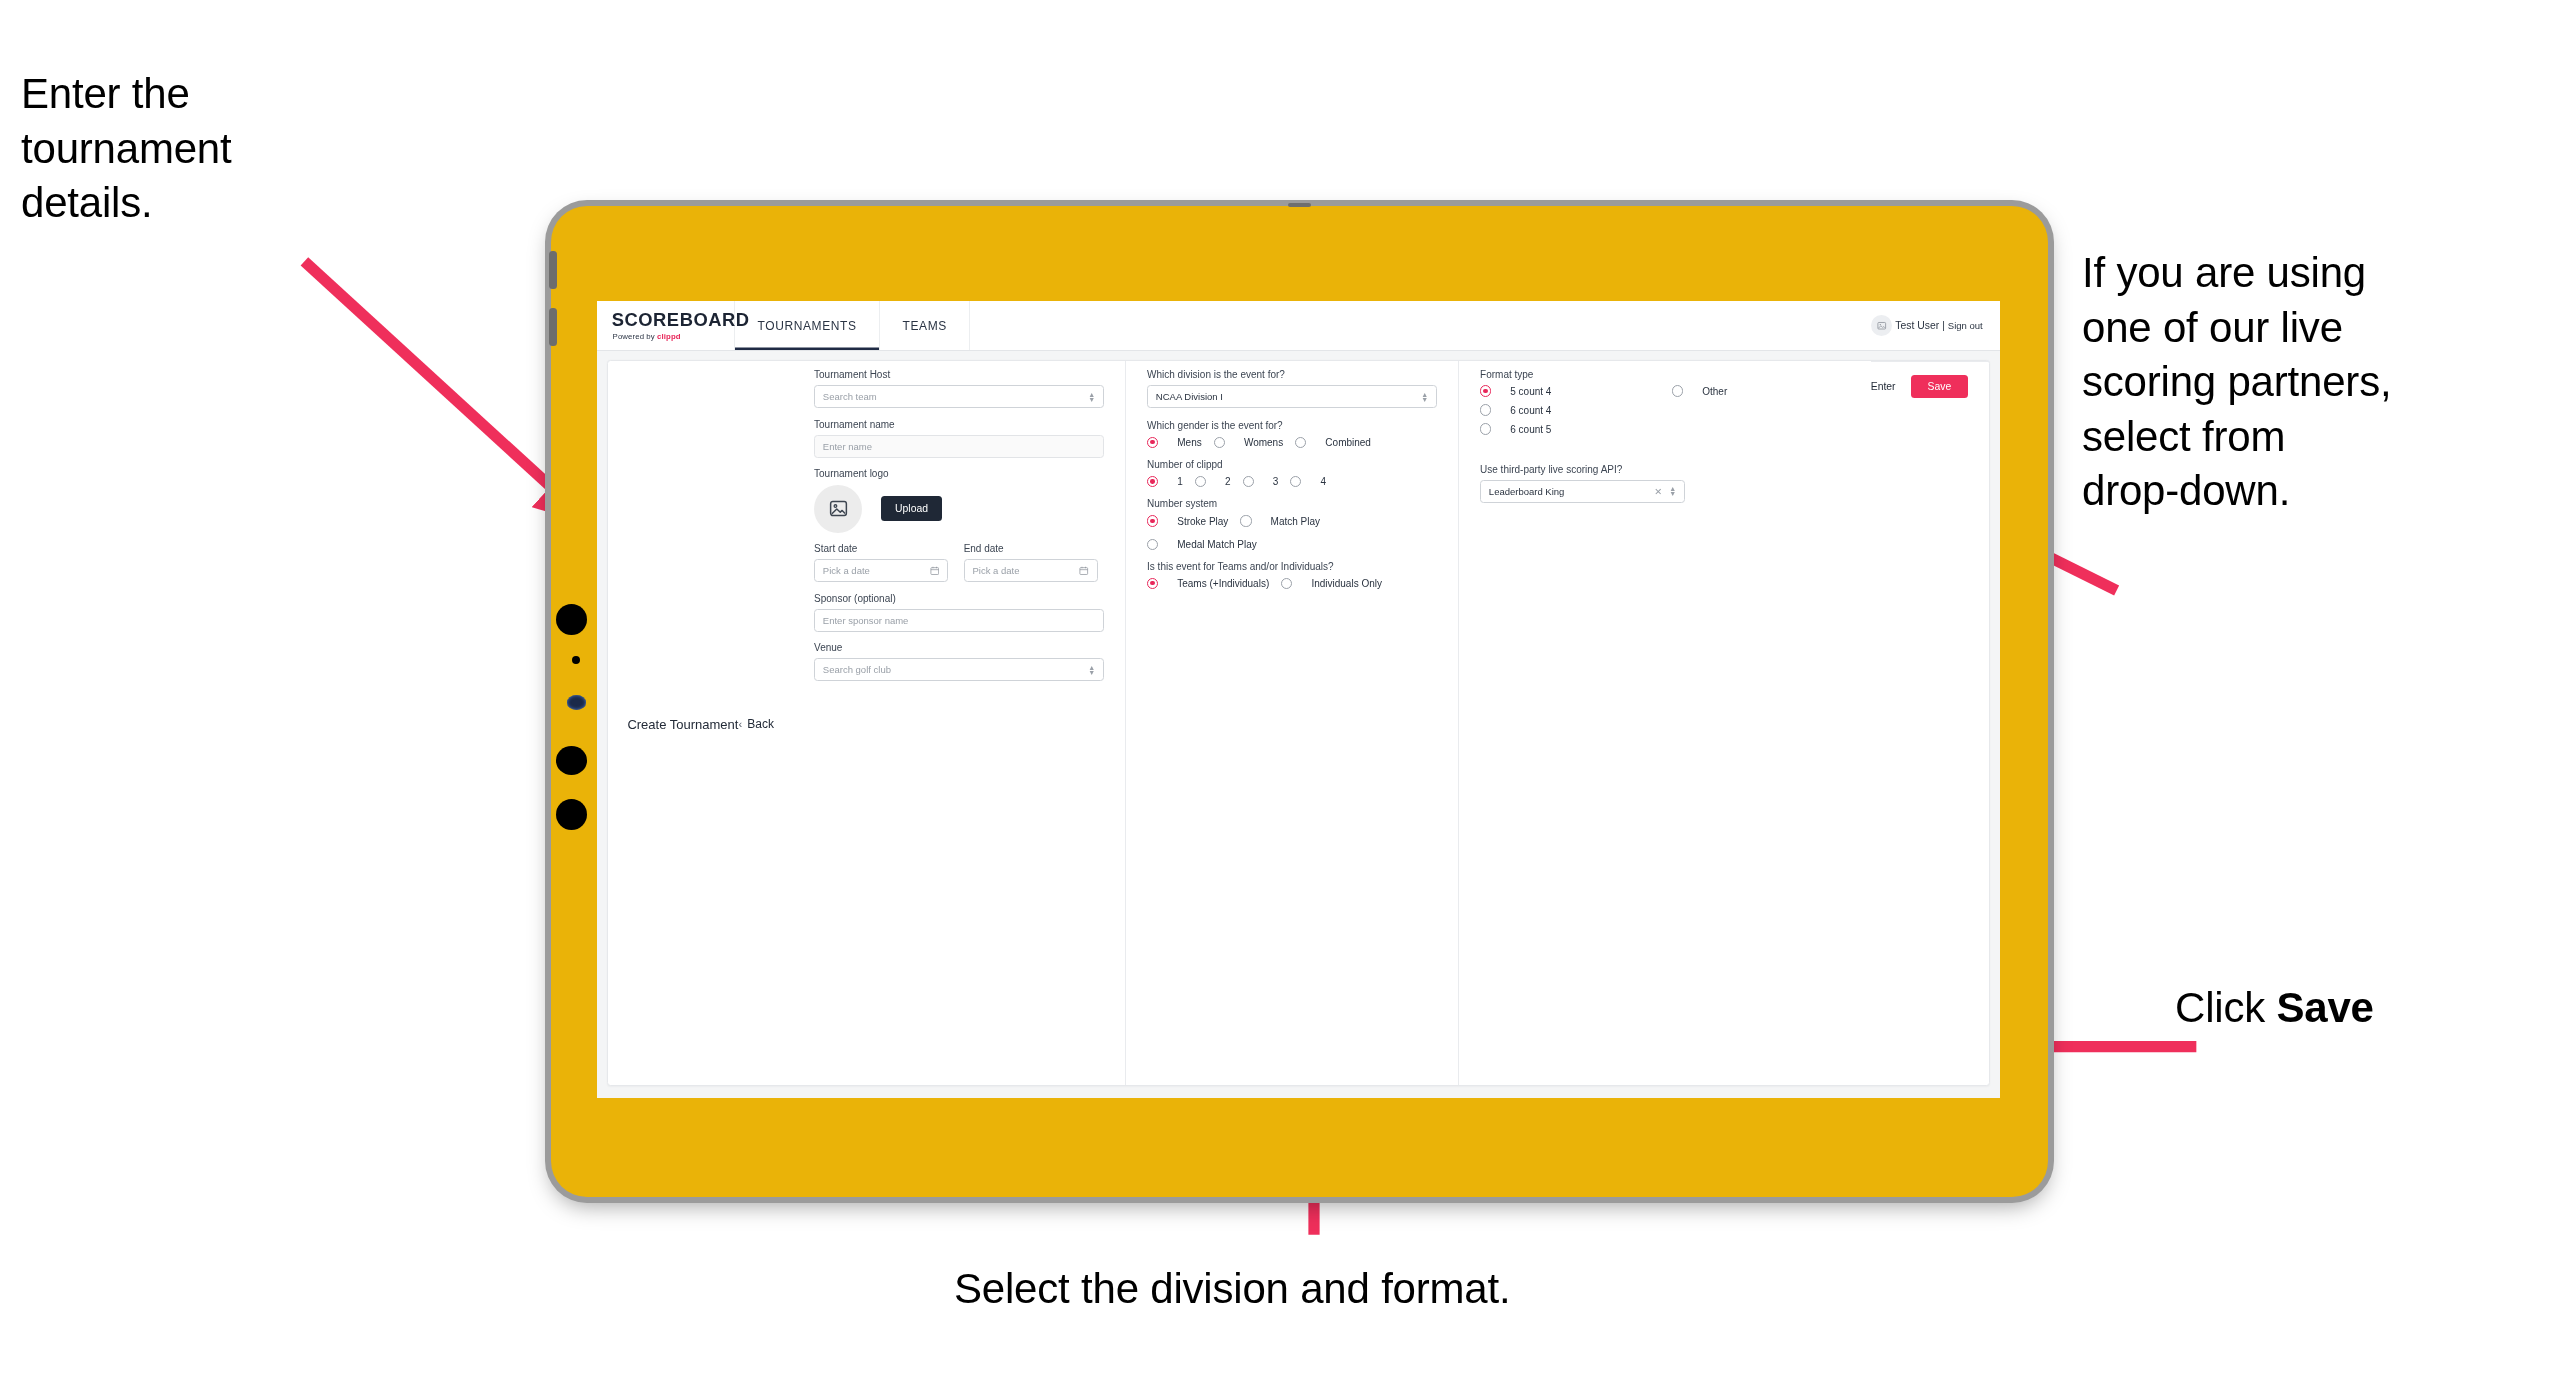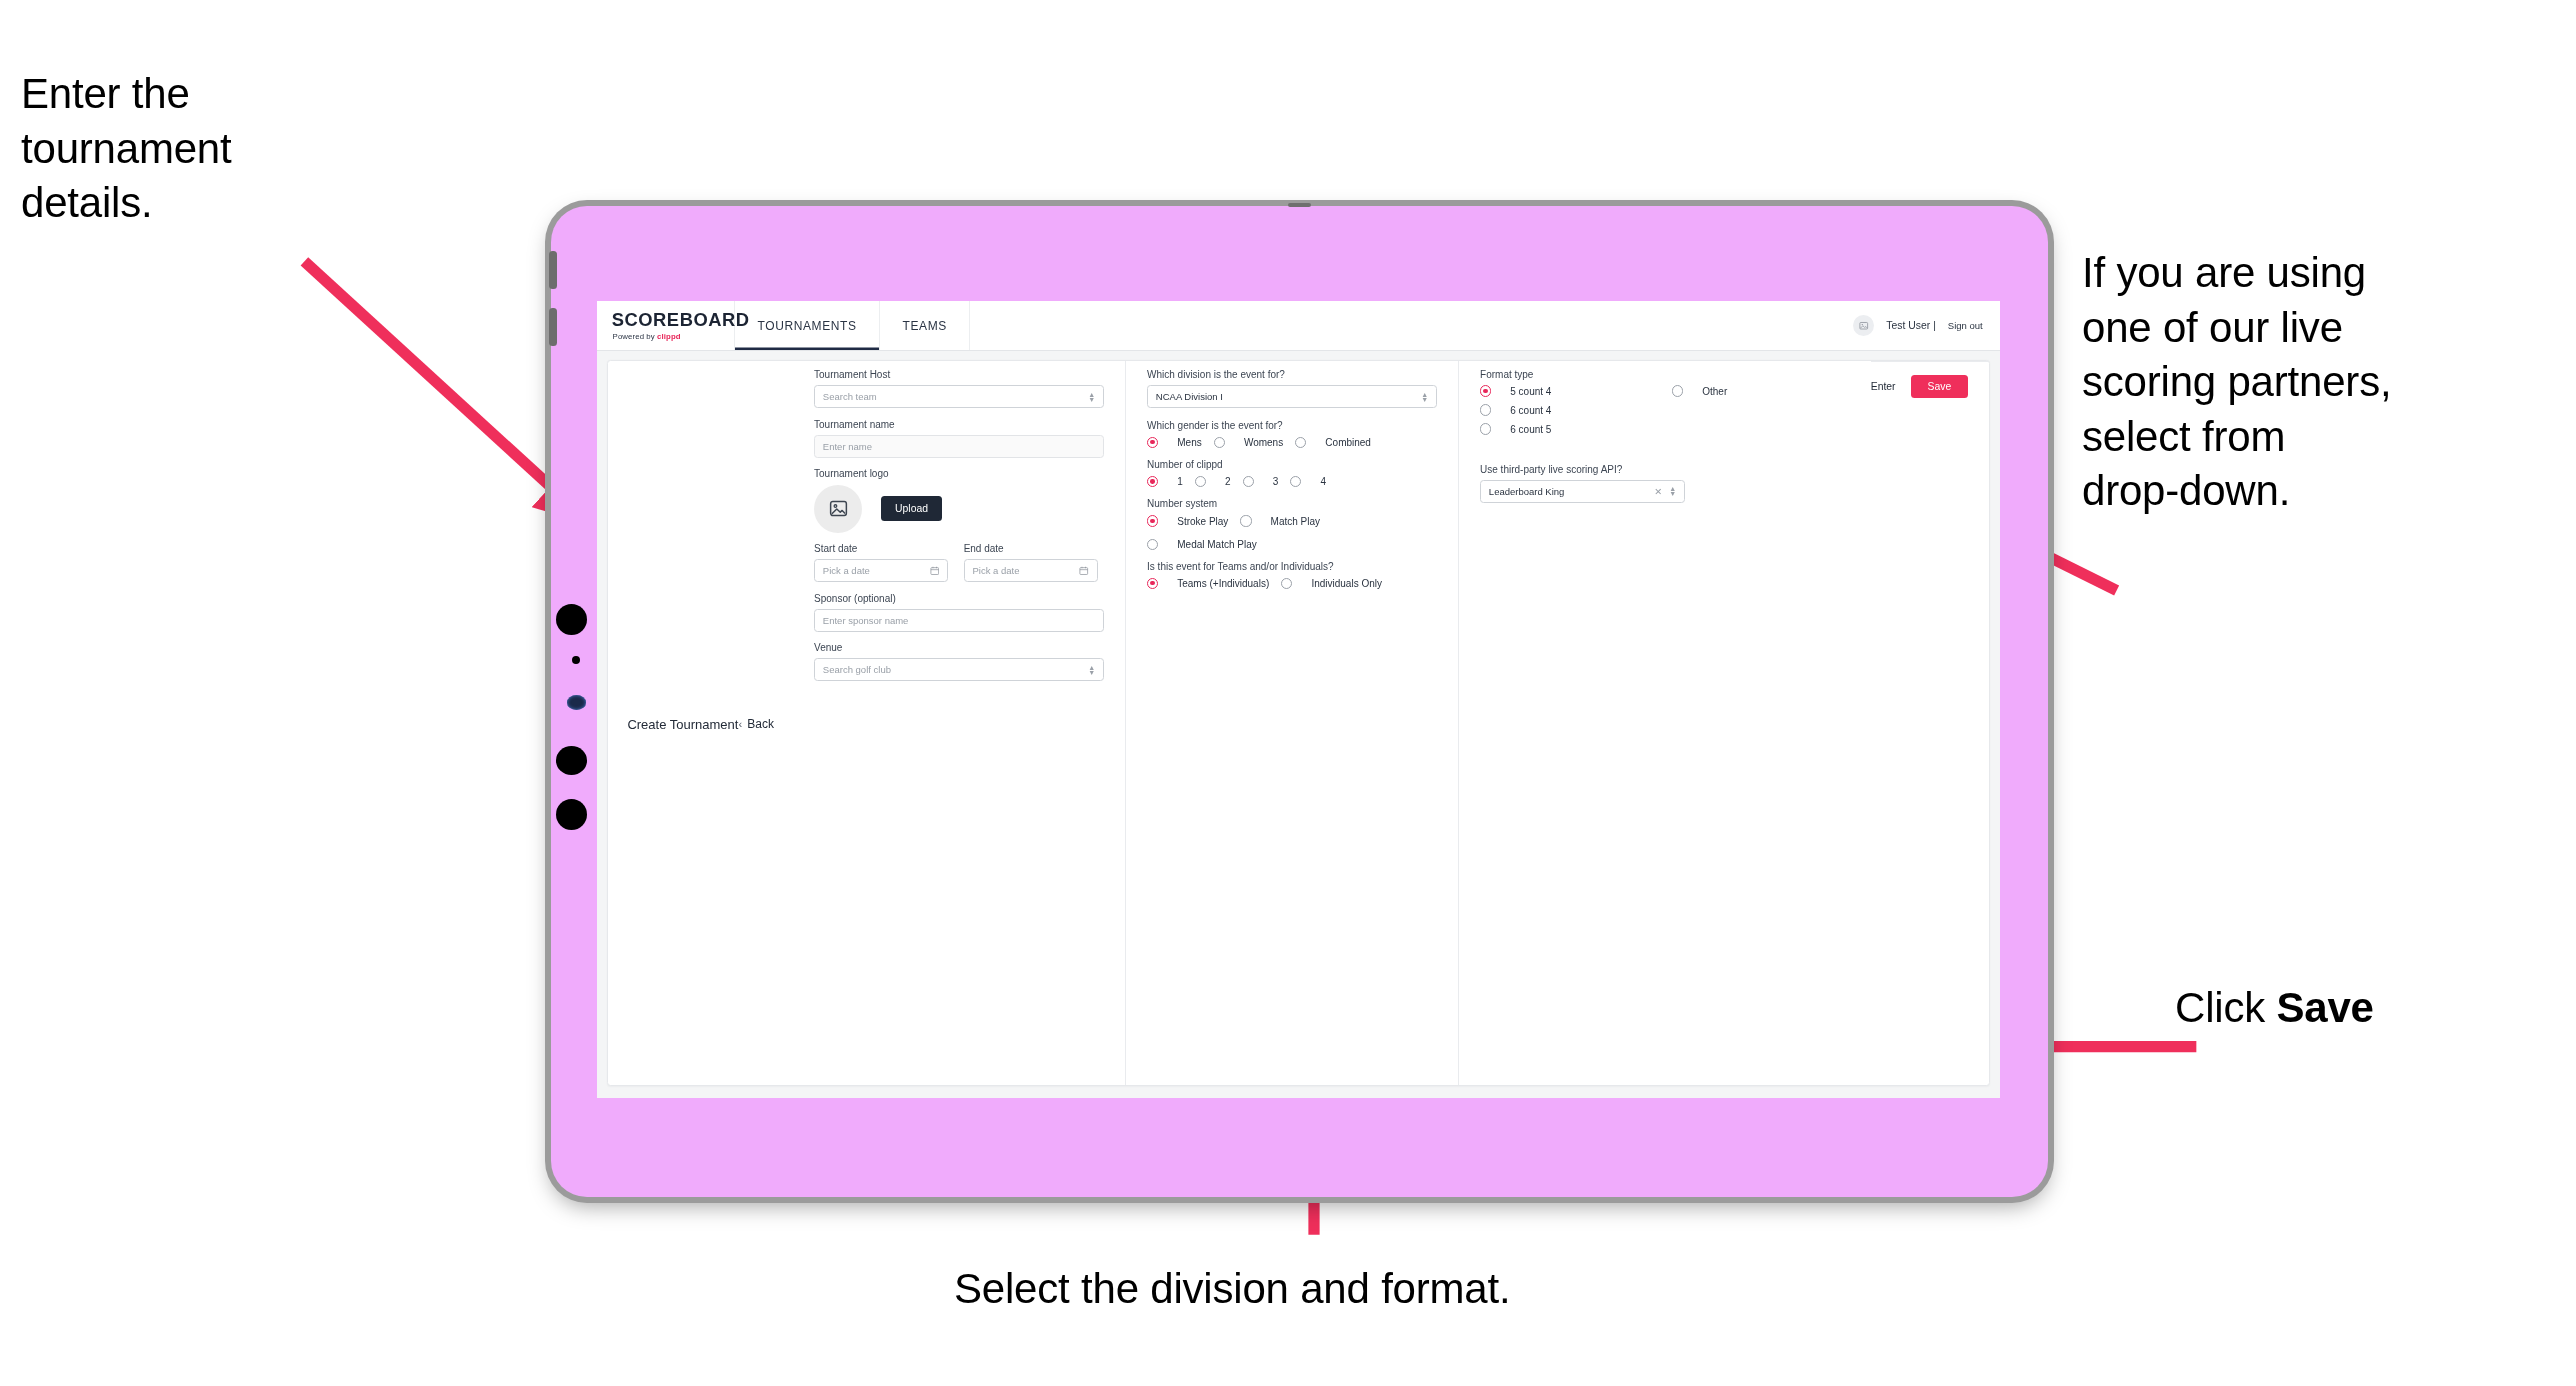--- a/index.html
+++ b/index.html
@@ -27,21 +27,21 @@
   #anno-save b { font-weight: 700; }
   #anno-bottom{ left: 954px; top: 1262px; width: 865px; font-size: 42px; }
 
   .arrow { position: absolute; pointer-events: none; }
 
   
   .tablet {
     position: absolute;
     left: 551px; top: 206px;
     width: 1497px; height: 991px;
-    background: #f0abfc;
+    background: #eab308;
     border-radius: 36px;
     box-shadow: 0 0 0 6px #9b9b9b, 0 8.6px 22.5px rgba(0,0,0,.35);
   }
   .tablet::after{
     content:"";position:absolute;left:50%;top:-3.5px;width:22.5px;height:4.3px;
     margin-left:-11.2px;background:#6f6f6f;border-radius:2.6px;
   }
   .bezel-dot { position:absolute; background:#000; border-radius:50%; }
   .sensor-a { left:-1.7px; top:45px; width:7.8px; height:38px; background:#6d6d6d; border-radius:3.5px;}
   .sensor-b { left:-1.7px; top:102px; width:7.8px; height:38px; background:#6d6d6d; border-radius:3.5px;}
@@ -79,21 +79,21 @@
   .brand-sub em { font-style:normal; color:#e8275a; font-weight:700; }
 
   .navtab {
     display:flex; align-items:center; padding: 0 22.5px;
     font-size: 12px; letter-spacing:0.6px; color:#2a3444;
     border-right:0.9px solid #eceef0; cursor:pointer;
   }
   .navtab.active { box-shadow: inset 0 -2.6px 0 #1f2a44; }
 
   .nav-right {
-    margin-left:auto; display:flex; align-items:center; gap:12px; padding-right:17.3px;
+    margin-left:auto; display:flex; align-items:center; gap:3px; padding-right:17.3px;
   }
   .avatar {
     width:21px;height:21px;border-radius:50%;background:#eceef1;
     display:flex;align-items:center;justify-content:center;color:#8a8f98;font-size:9.5px;
   }
   .nav-user { font-size:10.4px; color:#2b3442; }
   .nav-signout { font-size:9.5px; color:#2b3442; }
 
   
   .card {

